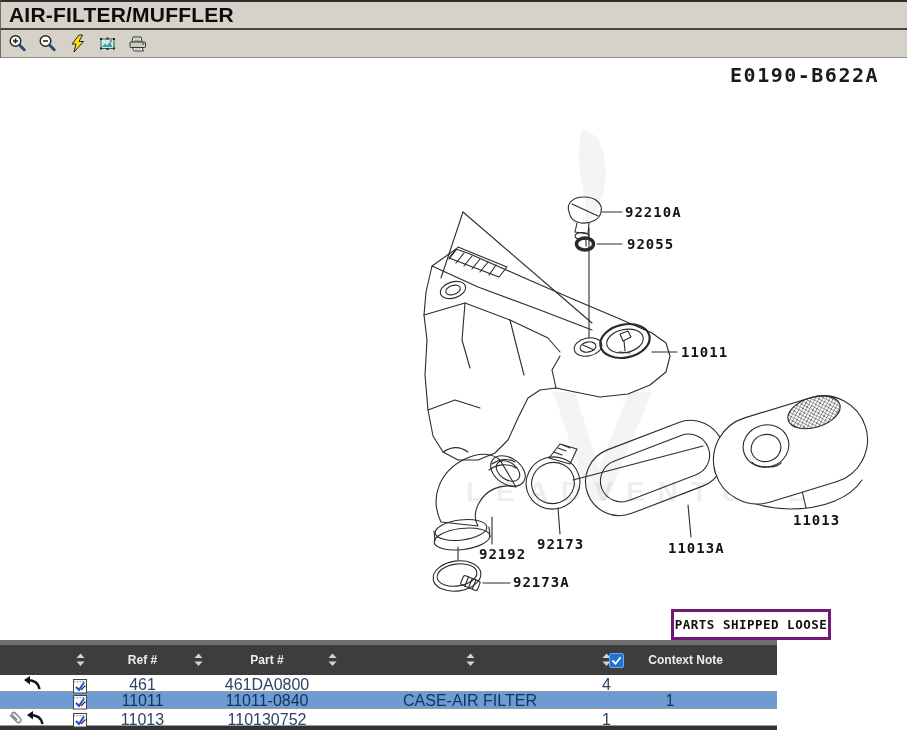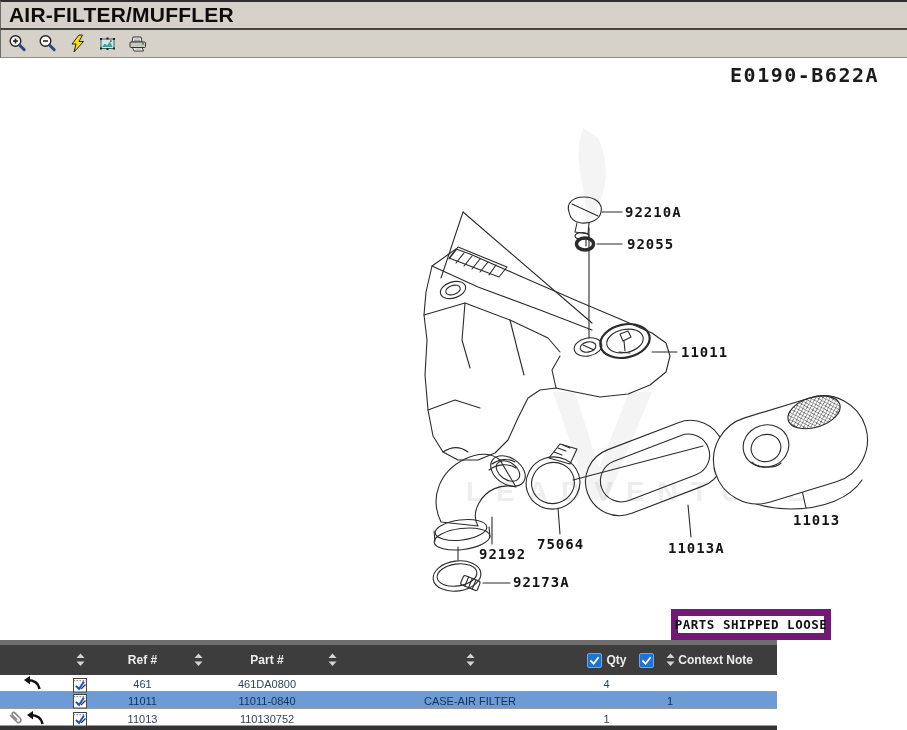--- a/index.html
+++ b/index.html
@@ -28,37 +28,37 @@
     position:absolute;top:63px;right:28px;
     font-family:"DejaVu Sans Mono",monospace;font-weight:bold;font-size:20px;
     letter-spacing:1.5px;color:#1b1b1b;
   }
   .plabel{
     position:absolute;font-family:"DejaVu Sans Mono",monospace;font-weight:bold;
     font-size:14px;letter-spacing:1px;color:#141414;white-space:nowrap;text-align:right;
   }
   .loosebox{
     position:absolute;left:671px;top:609px;width:160px;height:31px;box-sizing:border-box;
-    border:7px solid #701a75;background:#fff;display:flex;align-items:center;justify-content:center;
+    border:3px solid #701a75;background:#fff;display:flex;align-items:center;justify-content:center;
     font-family:"DejaVu Sans Mono",monospace;font-weight:bold;font-size:12.5px;
     letter-spacing:0.5px;color:#111;white-space:nowrap;
   }
   
   .parts-table{position:absolute;left:0;bottom:0;width:777px;z-index:6;background:#fff;}
   .band{height:5px;background:#6e6e6e;}
   .bottombar{height:4px;background:#333;}
   .trow{display:grid;grid-template-columns:60px 40px 85px 27px 110px 20px 256px 17px 110px 30px 1fr;align-items:center;}
   .thead{height:30px;background:#3d3d3d;}
   .hcell{display:flex;align-items:center;justify-content:center;gap:5px;height:100%;cursor:pointer;
          color:#ededed;font-size:12px;font-weight:bold;white-space:nowrap;}
   .hcell.right{justify-content:flex-end;padding-right:2px;gap:24px;}
   .tr{height:17px;background:#fff;border-bottom:1px solid #9b9b9b;box-sizing:border-box;cursor:pointer;}
   .tr.selected{background:#6d9bd3;}
   .cell{display:flex;align-items:center;justify-content:center;height:100%;
-        font-size:11px;color:#2c4563;white-space:nowrap;}
+        font-size:16px;color:#2c4563;white-space:nowrap;}
   .tr.selected .cell{color:#14325a;}
   .cell.icons{justify-content:flex-start;padding-left:8px;gap:3px;}
   .cb{width:13px;height:13px;background:#1e74d2;border:1px solid #6ca6e8;border-radius:2px;
       display:flex;align-items:center;justify-content:center;flex:0 0 auto;cursor:pointer;}
 </style>
 </head>
 <body>
 
 <div class="content">
   <svg class="diagram" width="907" height="640" viewBox="0 0 907 640">
@@ -174,21 +174,21 @@
         </g>
       </g>
     </g>
   </svg>
 
   <div class="code">E0190-B622A</div>
   <div class="plabel" style="left:625px;top:204px">92210A</div>
   <div class="plabel" style="left:627px;top:236px">92055</div>
   <div class="plabel" style="left:681px;top:344px">11011</div>
   <div class="plabel" style="left:479px;top:546px">92192</div>
-  <div class="plabel" style="left:537px;top:536px">75064</div>
+  <div class="plabel" style="left:537px;top:536px">92173</div>
   <div class="plabel" style="left:668px;top:540px">11013A</div>
   <div class="plabel" style="left:793px;top:512px">11013</div>
   <div class="plabel" style="left:513px;top:574px">92173A</div>
   <div class="loosebox">PARTS SHIPPED LOOSE</div>
 </div>
 
 <div class="titlebar">
   <span class="t">AIR-FILTER/MUFFLER</span>
 </div>
 
@@ -265,28 +265,20 @@
       <svg width="9" height="14" viewBox="0 0 9 14">
         <polygon points="4.5,0.5 8.5,5 0.5,5" fill="#d4d4d4"></polygon>
           <polygon points="0.5,8.5 8.5,8.5 4.5,13" fill="#d4d4d4"></polygon>
       </svg>
     </div>
     <div class="hcell">
       <svg width="9" height="14" viewBox="0 0 9 14">
         <polygon points="4.5,0.5 8.5,5 0.5,5" fill="#d4d4d4"></polygon>
           <polygon points="0.5,8.5 8.5,8.5 4.5,13" fill="#d4d4d4"></polygon>
       </svg>
-    </div>
-    <div class="hcell">
-      <span class="cb">
-        <svg width="11" height="11" viewBox="0 0 12 12">
-          <polyline points="1.5,6 5,9.5 10.5,2.5" fill="none" stroke="#fff" stroke-width="2"></polyline>
-        </svg>
-      </span>
-      <span>Qty</span>
     </div>
     <div class="hcell">
       <svg width="9" height="14" viewBox="0 0 9 14">
         <polygon points="4.5,0.5 8.5,5 0.5,5" fill="#d4d4d4"></polygon>
           <polygon points="0.5,8.5 8.5,8.5 4.5,13" fill="#d4d4d4"></polygon>
       </svg>
     </div>
     <div class="hcell right">
       <span class="cb">
         <svg width="11" height="11" viewBox="0 0 12 12">

